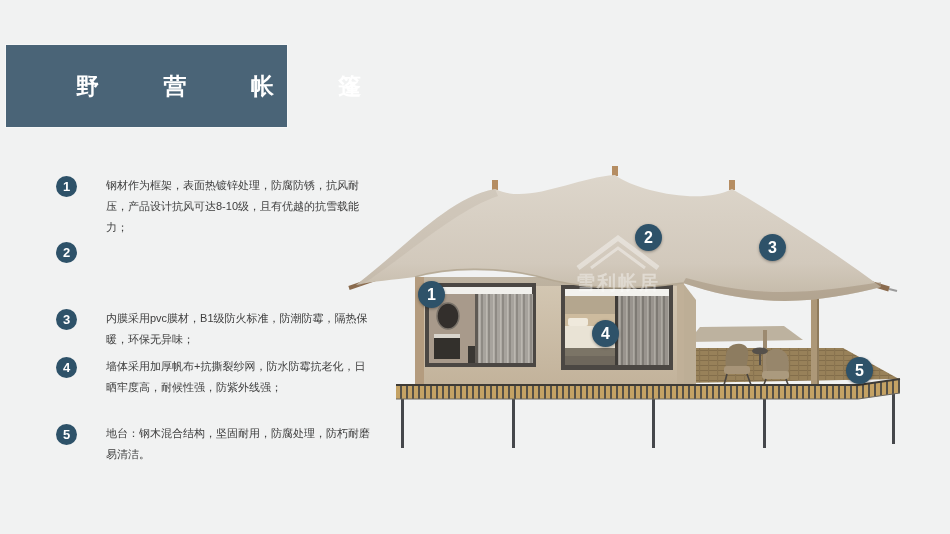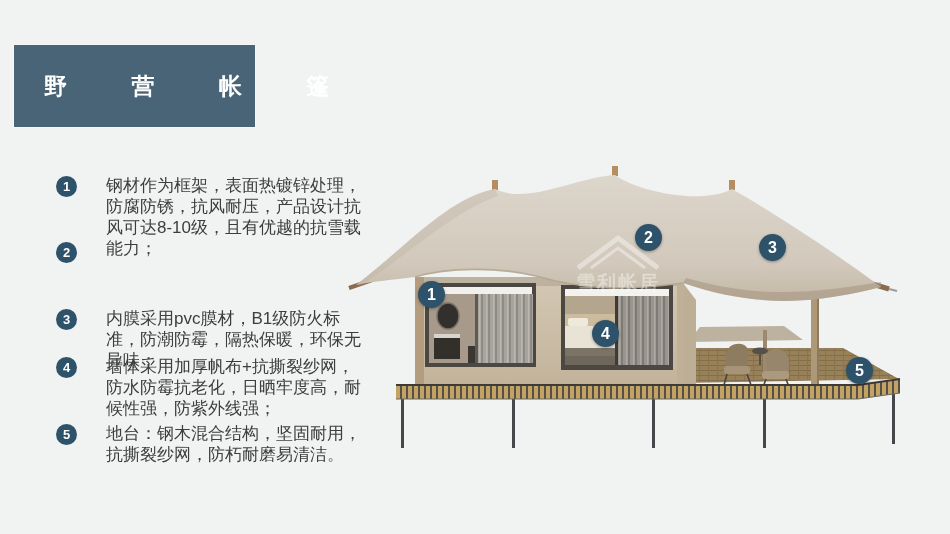--- a/index.html
+++ b/index.html
@@ -1,38 +1,39 @@
 <!DOCTYPE html>
 <html><head>
 <meta charset="utf-8">
 <style>
   html,body{margin:0;padding:0;}
   body{width:950px;height:534px;overflow:hidden;font-family:"Liberation Sans","DejaVu Sans",sans-serif;}
   .slide{position:relative;width:950px;height:534px;background:#f1f2f2;}
 
   
   .title-block{
-    position:absolute;left:14px;top:45px;width:241px;height:82px;
+    position:absolute;left:6px;top:45px;width:241px;height:82px;
     background:#4a6477;display:flex;align-items:center;
     box-shadow:0 0 0 1px rgba(255,255,255,.4);
+    padding-left:40px;
   }
   .title-block span{
     color:#ffffff;font-size:23px;font-weight:bold;
     letter-spacing:29px;padding-left:30px;white-space:nowrap;
   }
 
   
   .feature{position:absolute;left:56px;display:flex;align-items:flex-start;}
   .feature .num-badge{
     flex:0 0 auto;width:21px;height:21px;border-radius:50%;
     background:#2e5269;color:#fff;font-size:13px;font-weight:bold;
     display:flex;align-items:center;justify-content:center;margin-top:1px;
   }
   .feature .ftext{
-    margin-left:29px;width:264px;font-size:17px;line-height:21px;color:#3d3d3d;
+    margin-left:29px;width:264px;font-size:11px;line-height:21px;color:#3d3d3d;
   }
   .f1{top:175px;} .f2{top:241px;} .f3{top:308px;} .f4{top:356px;} .f5{top:423px;}
 
   
   .tent-wrap{position:absolute;left:348px;top:150px;width:580px;height:320px;}
 
   
   .callout{
     position:absolute;width:27px;height:27px;border-radius:50%;
     background:#2e5269;color:#fff;font-size:16px;font-weight:bold;
@@ -61,21 +62,21 @@
   <div class="feature f3">
     <div class="num-badge">3</div>
     <div class="ftext">内膜采用pvc膜材，B1级防火标准，防潮防霉，隔热保暖，环保无异味；</div>
   </div>
   <div class="feature f4">
     <div class="num-badge">4</div>
     <div class="ftext">墙体采用加厚帆布+抗撕裂纱网，防水防霉抗老化，日晒牢度高，耐候性强，防紫外线强；</div>
   </div>
   <div class="feature f5">
     <div class="num-badge">5</div>
-    <div class="ftext">地台：钢木混合结构，坚固耐用，抗撕裂纱网，防朽耐磨易清洁。</div>
+    <div class="ftext">地台：钢木混合结构，坚固耐用，防腐处理，防朽耐磨易清洁。</div>
   </div>
 
   <div class="tent-wrap">
     <svg width="580" height="320" viewBox="0 0 580 320">
       <defs>
         <linearGradient id="canopyG" x1="0" y1="0" x2="0" y2="1">
           <stop offset="0" stop-color="#ddd6cb"></stop>
           <stop offset="0.7" stop-color="#d2c9bc"></stop>
           <stop offset="1" stop-color="#c3b8a6"></stop>
         </linearGradient>

